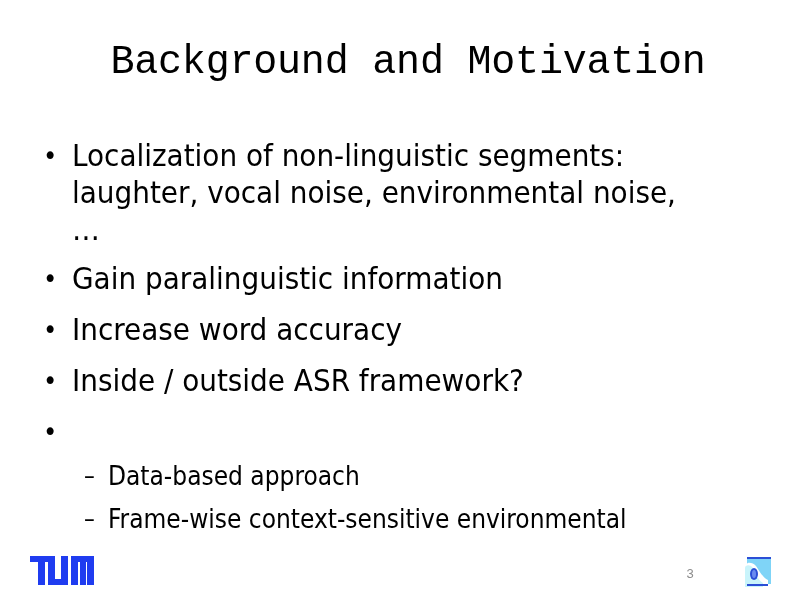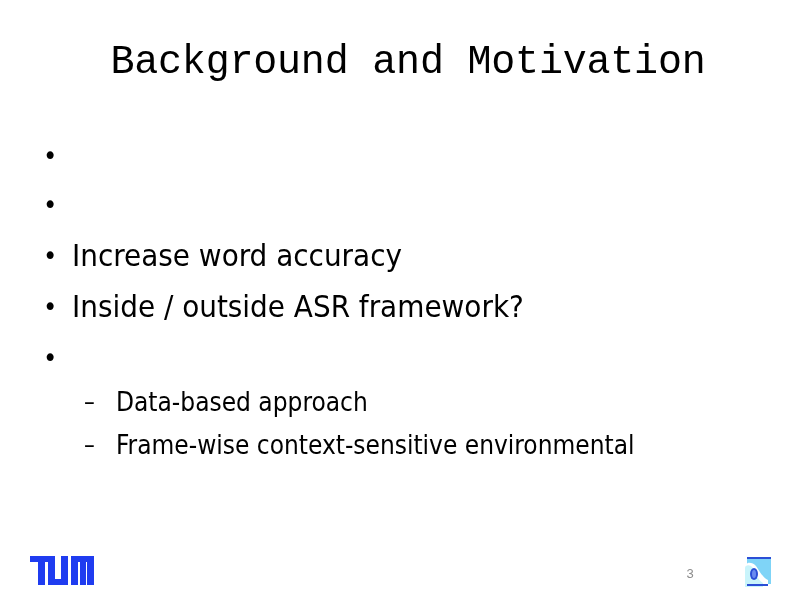--- a/index.html
+++ b/index.html
@@ -86,21 +86,20 @@
   .bullet-l2 .marker {
     width: 24px;
     flex: 0 0 24px;
     text-align: left;
     font-size: 24px;
     line-height: 32px;
   }
 
   .bullet-l2 .bullet-text {
     flex: 1 1 auto;
-    margin-left: 8px;
   }
 
   
   #bullet-0 { margin-bottom: 12px; }
   #bullet-4 { margin-bottom: 10px; }
   #subbullet-0 { margin-top: 2px; }
 
   
   #tum-logo {
     position: absolute;
@@ -134,24 +133,26 @@
 <body>
 
 <div id="slide">
 
   <div id="slide-title">Background and Motivation</div>
 
   <div id="body-list">
 
     <div class="bullet-row bullet-l1" id="bullet-0">
       <span class="marker">•</span>
+      <span class="bullet-text">Localization of non-linguistic segments: laughter, vocal noise, environmental noise, …</span>
     </div>
 
     <div class="bullet-row bullet-l1" id="bullet-1">
       <span class="marker">•</span>
+      <span class="bullet-text">Gain paralinguistic information</span>
     </div>
 
     <div class="bullet-row bullet-l1" id="bullet-2">
       <span class="marker">•</span>
       <span class="bullet-text">Increase word accuracy</span>
     </div>
 
     <div class="bullet-row bullet-l1" id="bullet-3">
       <span class="marker">•</span>
       <span class="bullet-text">Inside / outside ASR framework?</span>

